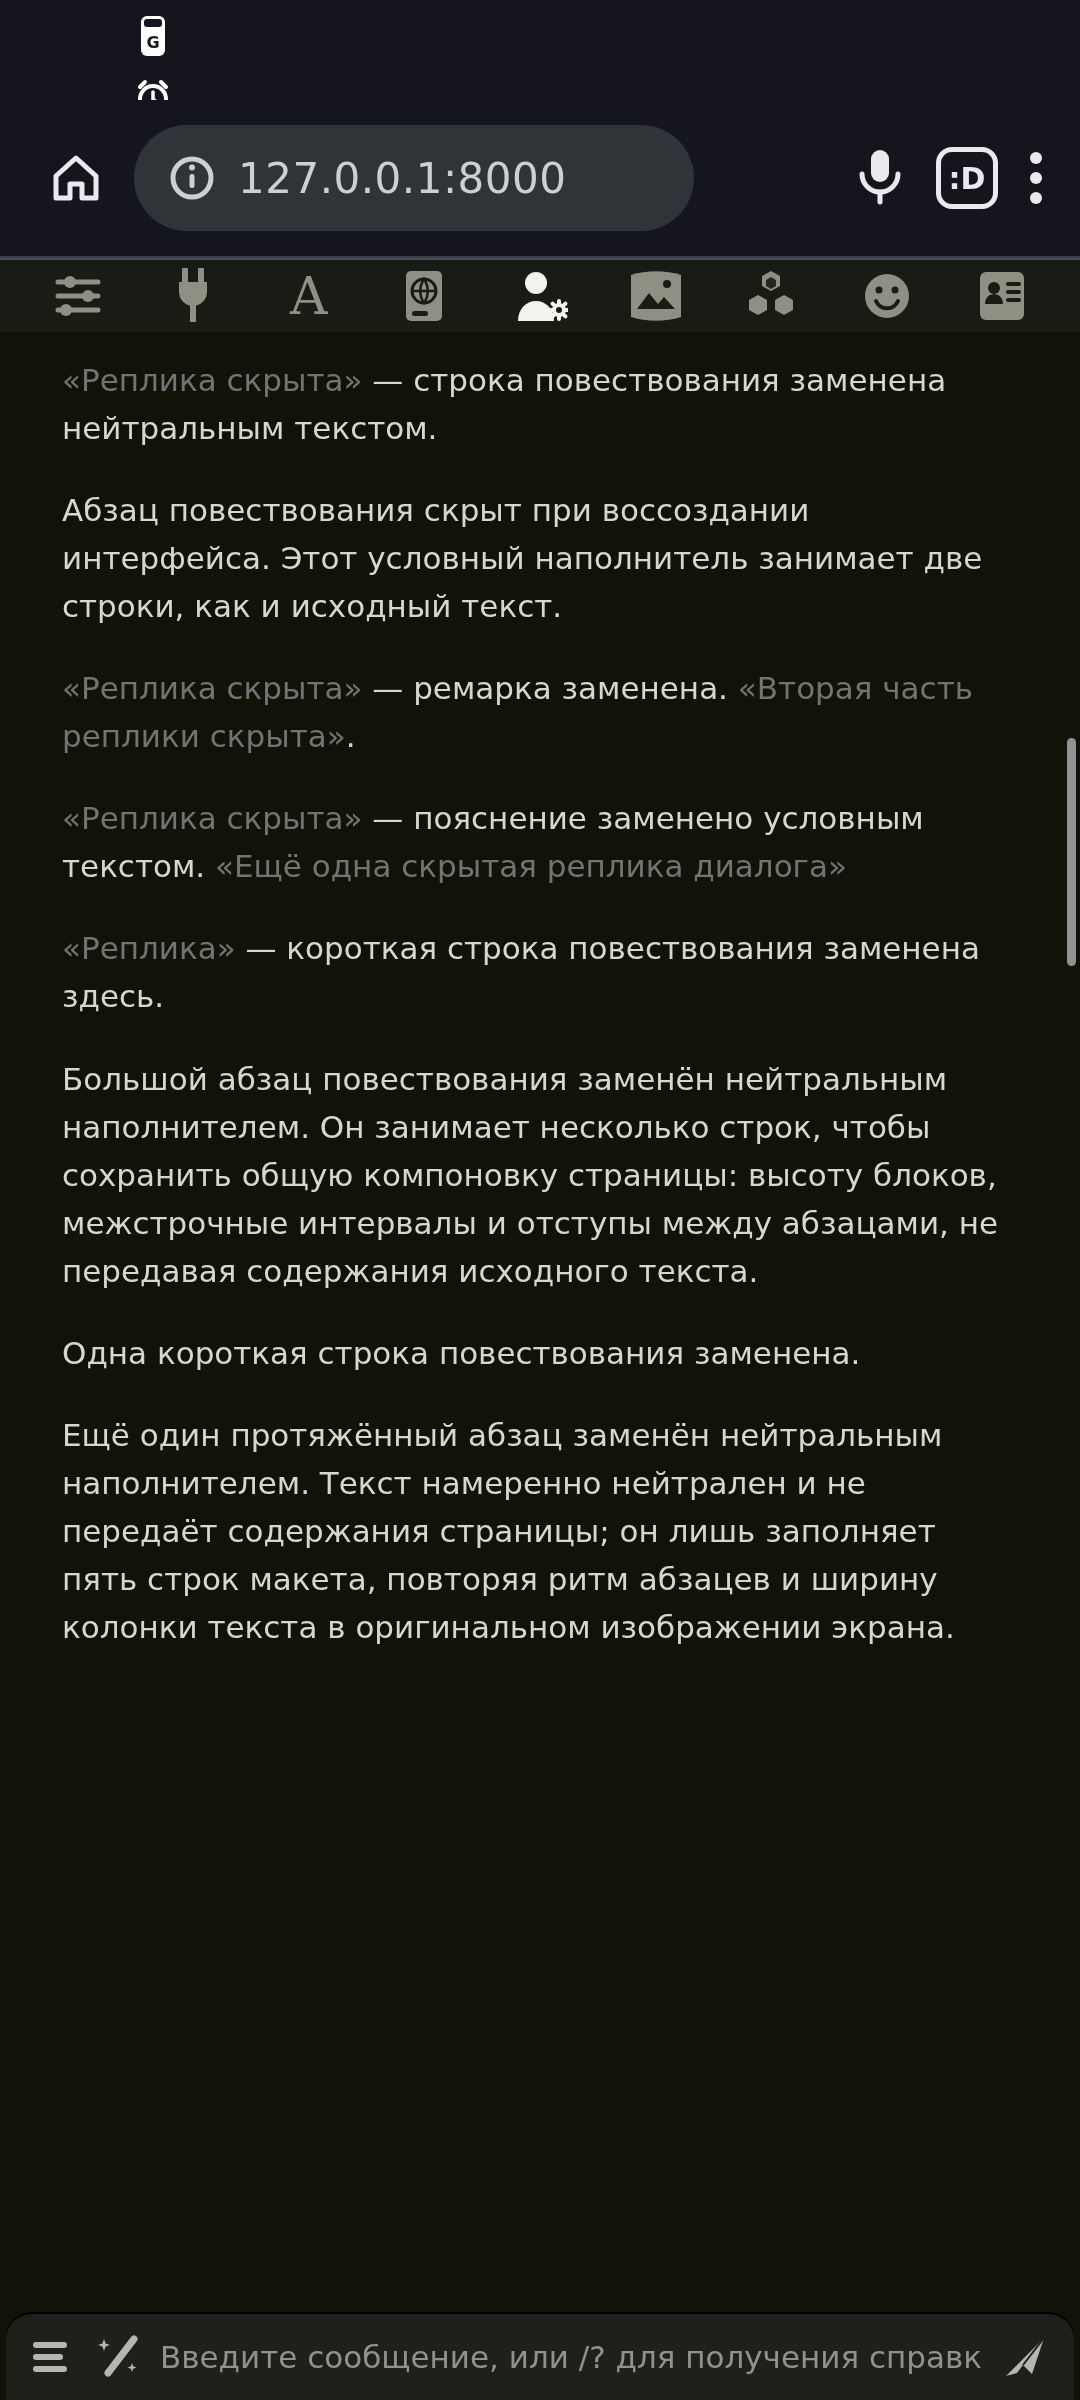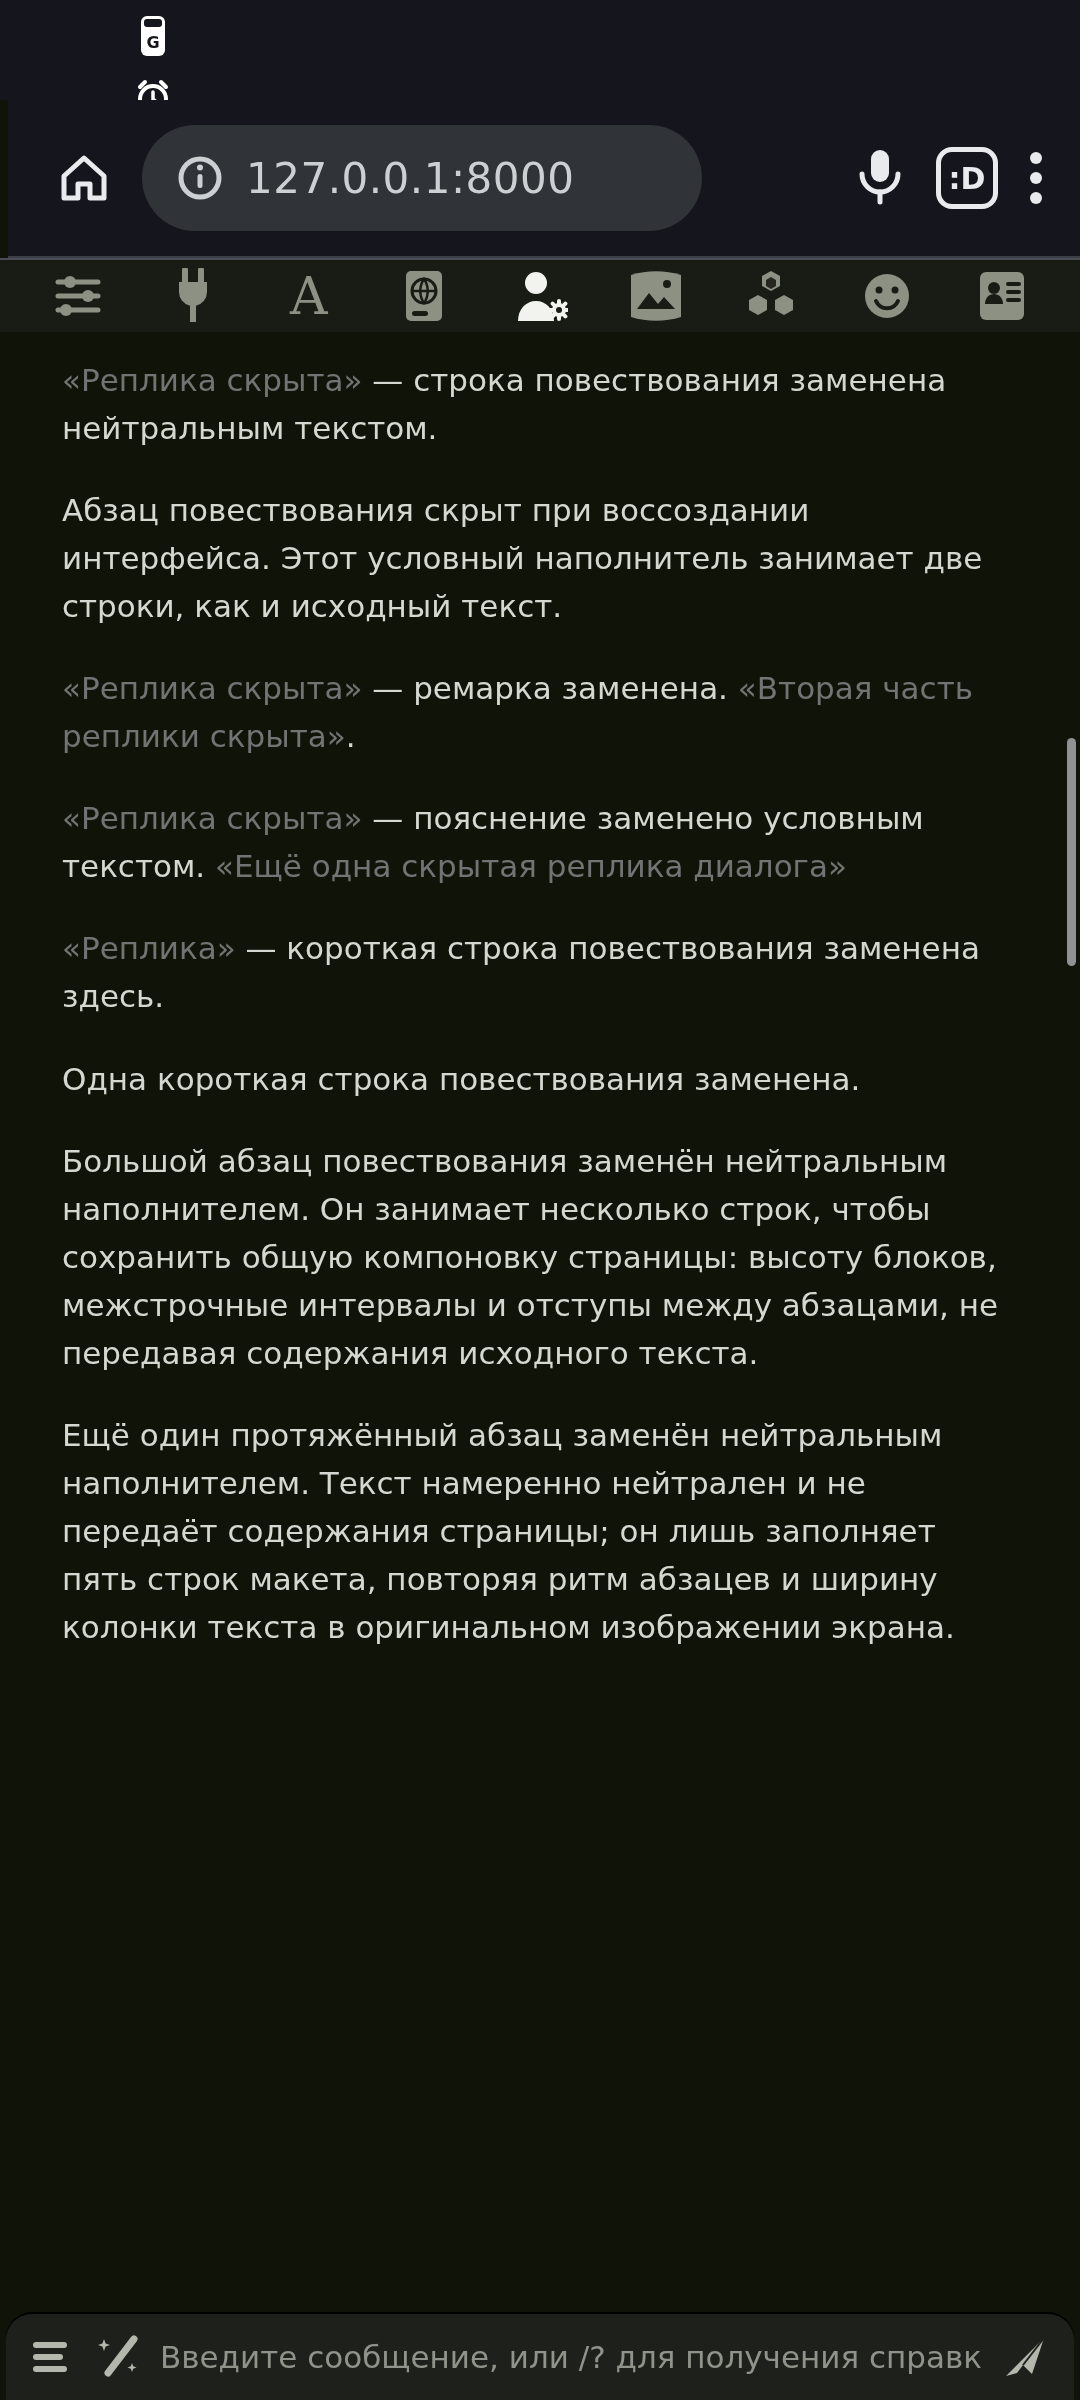--- a/index.html
+++ b/index.html
@@ -27,21 +27,21 @@
     width: 24px; height: 40px; background: #fff; border-radius: 6px;
     display: flex; align-items: flex-end; justify-content: center;
     color: #15161d; font-size: 16px; font-weight: bold; padding-bottom: 4px;
     position: relative;
   }
   .g-tile::before { content:""; position:absolute; top:3px; left:3px; right:3px; height:8px; background:#15161d; border-radius:3px; }
   .sb-dot { width: 12px; height: 12px; border-radius: 50%; background: #fff; }
 
   
   .browserbar {
-    position: absolute; top: 100px; left: 8px; right: 0; height: 158px;
+    position: absolute; top: 100px; left: 0; right: 0; height: 158px;
     background: #15161d;
     display: flex; align-items: center;
     padding: 0 36px 0 48px; gap: 30px;
     border-bottom: 2px solid #3c3f47;
   }
   .omnibox {
     flex: 0 0 560px; height: 106px; background: #303338; border-radius: 53px;
     display: flex; align-items: center; gap: 22px; padding: 0 34px;
   }
   .omni-url { color: #cdd0d3; font-size: 42px; letter-spacing: 0.5px; white-space: nowrap; }
@@ -245,22 +245,22 @@
   </span>
 </div>
 
 <div class="content">
   <div>
       <p><span class="dialogue">«Реплика скрыта»</span><span class="narration"> — строка повествования заменена нейтральным текстом.</span></p>
       <p><span class="narration">Абзац повествования скрыт при воссоздании интерфейса. Этот условный наполнитель занимает две строки, как и исходный текст.</span></p>
       <p><span class="dialogue">«Реплика скрыта»</span><span class="narration"> — ремарка заменена. </span><span class="dialogue">«Вторая часть реплики скрыта»</span><span class="narration">.</span></p>
       <p><span class="dialogue">«Реплика скрыта»</span><span class="narration"> — пояснение заменено условным текстом. </span><span class="dialogue">«Ещё одна скрытая реплика диалога»</span></p>
       <p><span class="dialogue">«Реплика»</span><span class="narration"> — короткая строка повествования заменена здесь.</span></p>
+      <p><span class="narration">Большой абзац повествования заменён нейтральным наполнителем. Он занимает несколько строк, чтобы сохранить общую компоновку страницы: высоту блоков, межстрочные интервалы и отступы между абзацами, не передавая содержания исходного текста.</span></p>
       <p><span class="narration">Одна короткая строка повествования заменена.</span></p>
-      <p><span class="narration">Большой абзац повествования заменён нейтральным наполнителем. Он занимает несколько строк, чтобы сохранить общую компоновку страницы: высоту блоков, межстрочные интервалы и отступы между абзацами, не передавая содержания исходного текста.</span></p>
       <p><span class="narration">Ещё один протяжённый абзац заменён нейтральным наполнителем. Текст намеренно нейтрален и не передаёт содержания страницы; он лишь заполняет пять строк макета, повторяя ритм абзацев и ширину колонки текста в оригинальном изображении экрана.</span></p>
     </div>
 </div>
 
 <div class="scroll-thumb"></div>
 
 <div class="composer">
   <span class="cp-ico">
     <svg width="44" height="40" viewBox="0 0 44 40">
         <g stroke="currentColor" stroke-width="6" stroke-linecap="round">

